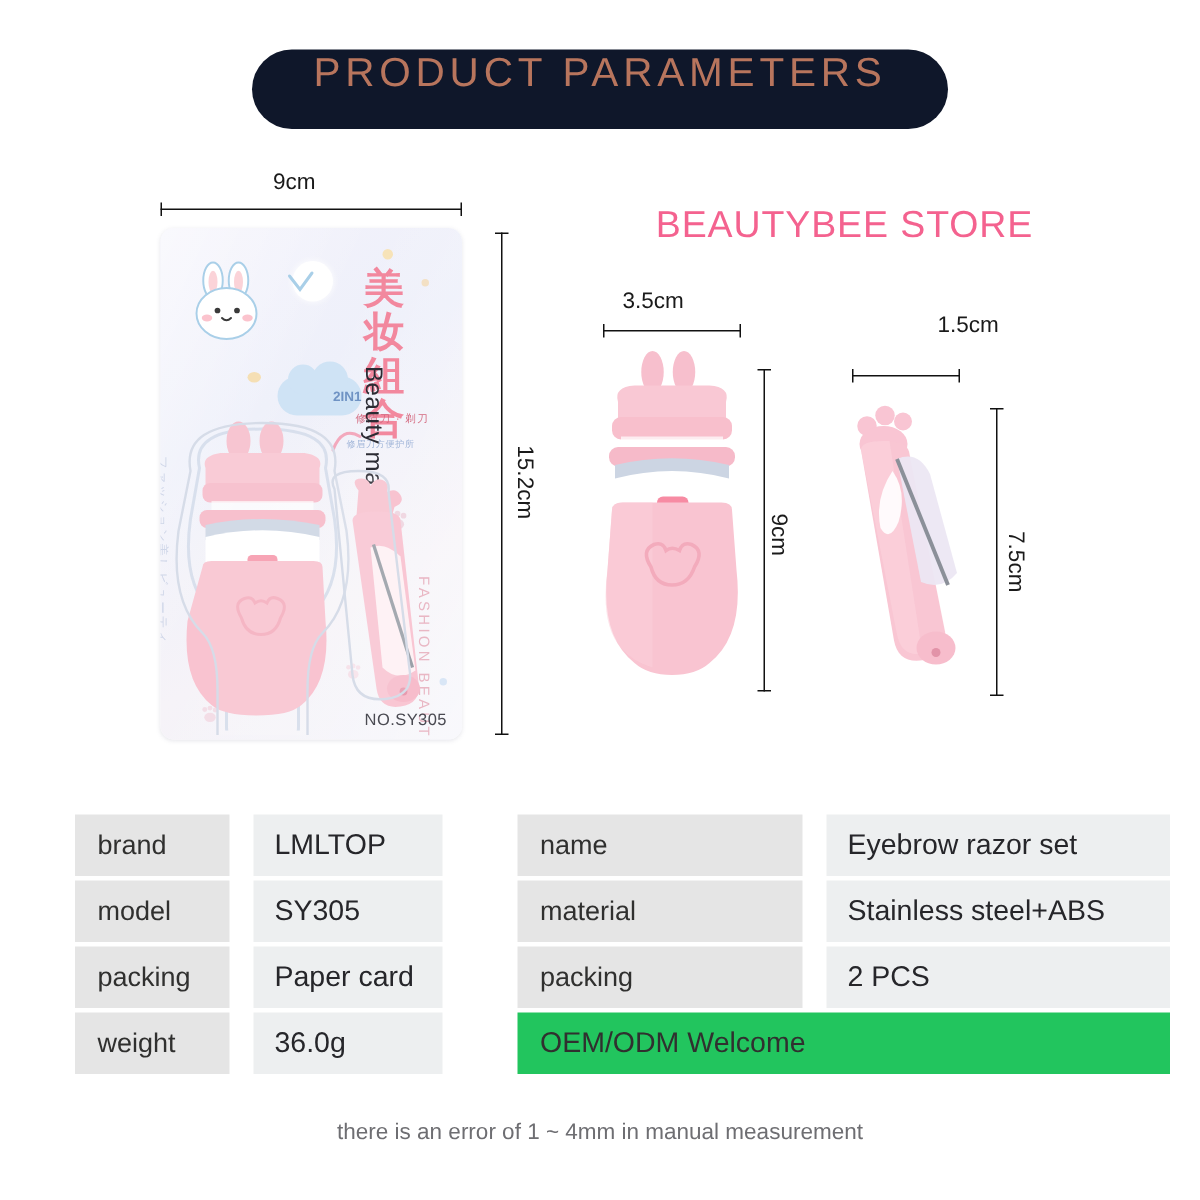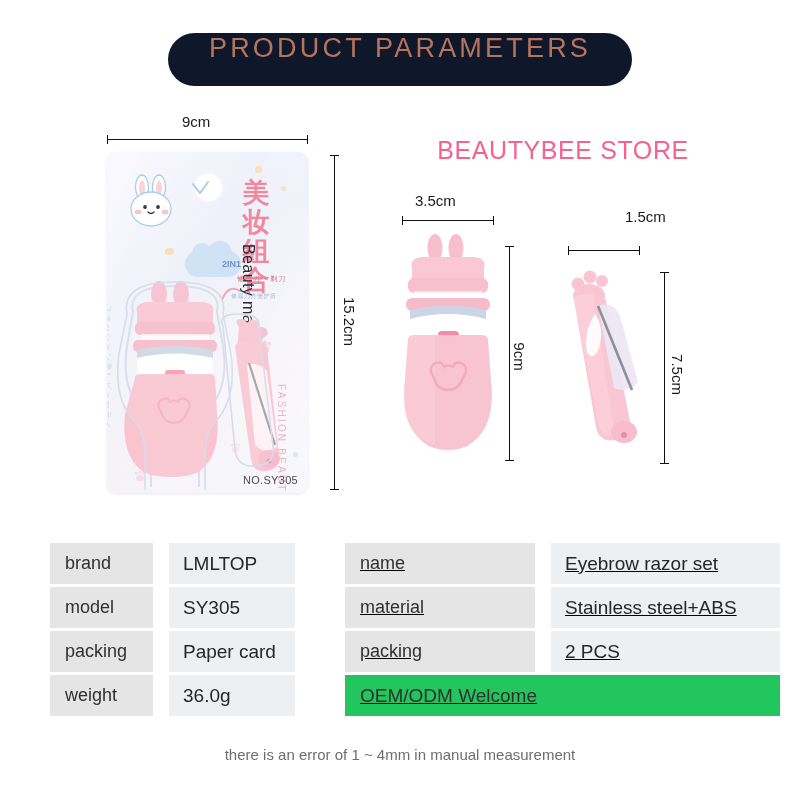--- a/index.html
+++ b/index.html
@@ -126,21 +126,21 @@
     background:#edeff0; color:#26262a; font-size:19px;
     display:flex; align-items:center; padding-left:14px; box-sizing:border-box;
     flex:1; white-space:nowrap; overflow:hidden;margin-left:13px;
   }
   .row-full{
     background:#22c55e; color:#30302f; font-size:19px; height:41px;
     display:flex; align-items:center; padding-left:15px; box-sizing:border-box;
   }
   #tbl-left{ left:50px; top:543px; width:245px; }
   #tbl-left .cell-k{ width:103px; }
-  #tbl-right{ left:345px; top:543px; width:435px;text-decoration:underline; }
+  #tbl-right{ left:345px; top:543px; width:435px; }
   #tbl-right .cell-k{ width:190px; }
 
   
   .footer{
     position:absolute; left:0; top:742px; width:800px; text-align:center;
     font-size:15px; color:#6e6e72; line-height:1.75;
   }
 </style>
 </head>
 <body>

